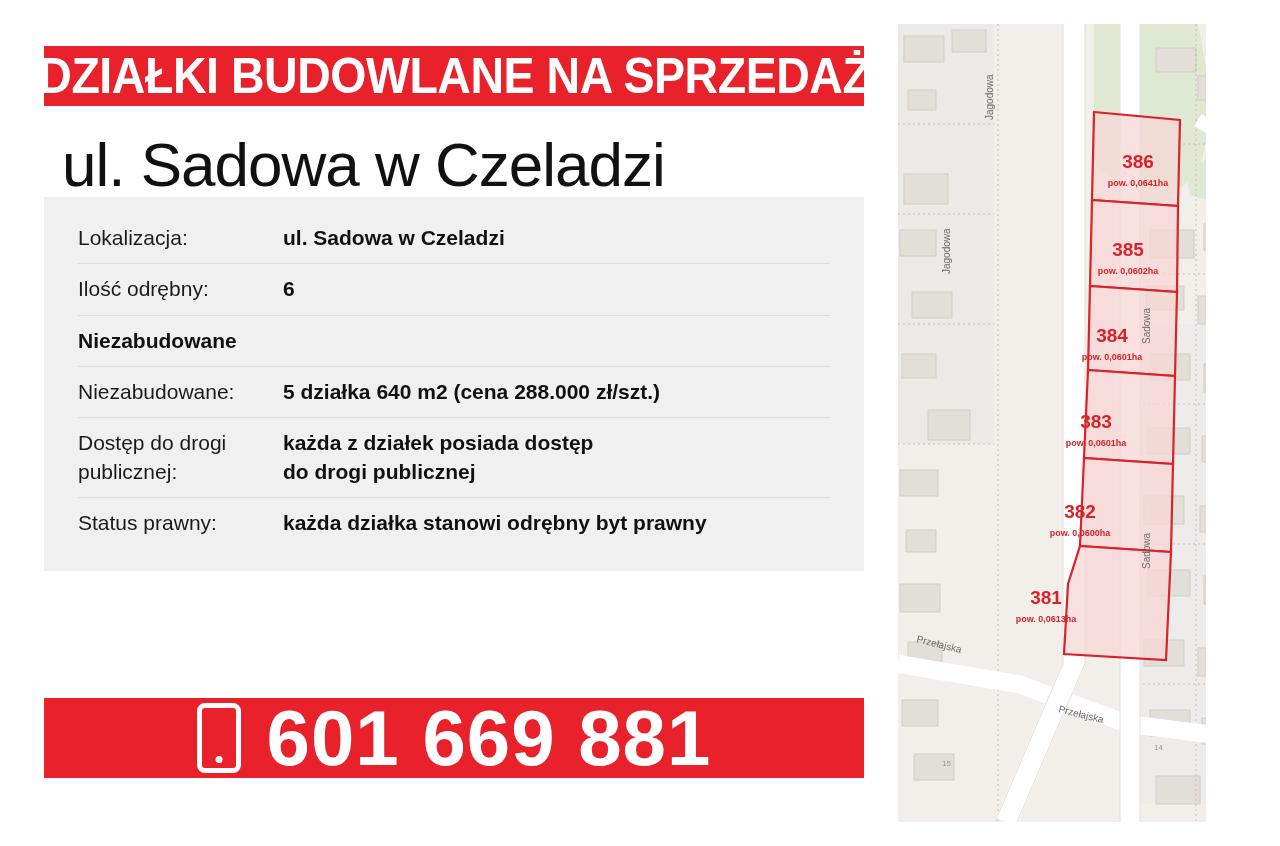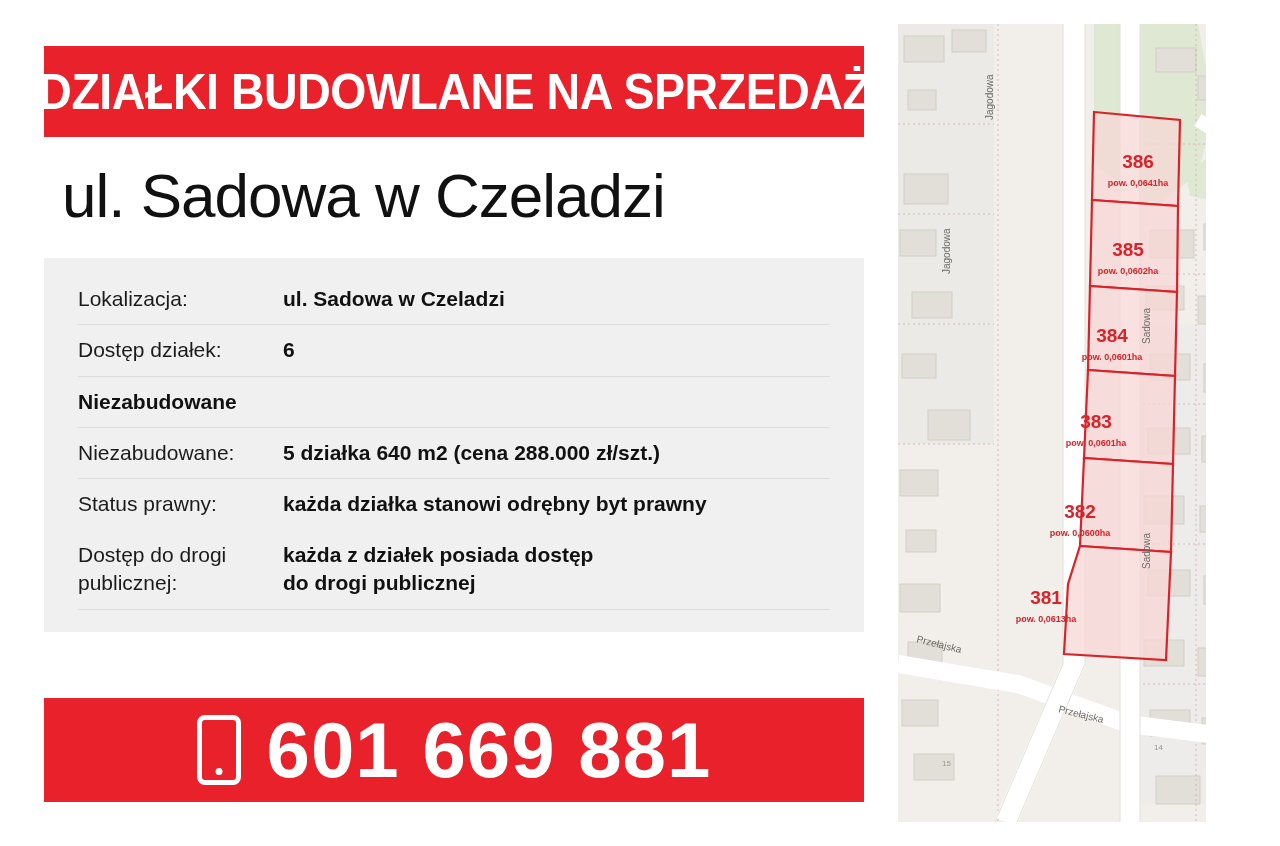--- a/index.html
+++ b/index.html
@@ -26,21 +26,21 @@
     position: absolute;
     left: 44px;
     top: 46px;
     width: 820px;
     height: 756px;
   }
 
   .headline-band {
     background: #e8212b;
     color: #ffffff;
-    height: 91px;
+    height: 60px;
     display: flex;
     align-items: center;
     justify-content: center;
     box-sizing: border-box;
     padding: 0 10px;
   }
   .headline-band .headline-text {
     font-family: "Liberation Sans", sans-serif;
     font-weight: bold;
     font-size: 50px;
@@ -56,21 +56,20 @@
     font-size: 62px;
     font-weight: normal;
     color: #111111;
     letter-spacing: -1px;
     line-height: 1.05;
     padding-left: 18px;
   }
 
   
   .details {
-    margin-top: 30px;
     background: #f0f0f0;
     padding: 16px 34px 22px 34px;
     box-sizing: border-box;
     width: 820px;
   }
   .det-row {
     display: flex;
     align-items: flex-start;
     border-bottom: 1px solid #dddddd;
     padding: 11px 0 11px 0;
@@ -92,21 +91,21 @@
     line-height: 1.35;
   }
   .det-value .line2 { display: block; }
 
   
   .phone-band {
     position: absolute;
     left: 0;
     top: 652px;
     width: 820px;
-    height: 104px;
+    height: 80px;
     background: #e8212b;
     display: flex;
     align-items: center;
     justify-content: center;
     gap: 26px;
   }
   .phone-icon {
     width: 44px;
     height: 70px;
     border: 5px solid #ffffff;
@@ -182,51 +181,51 @@
     <div class="details">
 
       <div class="det-row">
         <div class="det-label">Lokalizacja:</div>
         <div class="det-value">
           <span>ul. Sadowa w Czeladzi</span>
         </div>
       </div>
 
       <div class="det-row">
-        <div class="det-label">Dostęp działek:</div>
+        <div class="det-label">Ilość odrębny:</div>
         <div class="det-value">
           <span>6</span>
         </div>
       </div>
 
       <div class="det-row">
         <div class="det-value">
           <span>Niezabudowane</span>
         </div>
       </div>
 
       <div class="det-row">
         <div class="det-label">Niezabudowane:</div>
         <div class="det-value">
           <span class="line2">5 działka 640 m2 (cena 288.000 zł/szt.)</span>
+        </div>
+      </div>
+
+      <div class="det-row">
+        <div class="det-label">Dostęp do drogi publicznej:</div>
+        <div class="det-value">
+          <span>każda z działek posiada dostęp</span>
+          <span class="line2">do drogi publicznej</span>
         </div>
       </div>
 
       <div class="det-row last">
         <div class="det-label">Status prawny:</div>
         <div class="det-value">
           <span>każda działka stanowi odrębny byt prawny</span>
-        </div>
-      </div>
-
-      <div class="det-row">
-        <div class="det-label">Dostęp do drogi publicznej:</div>
-        <div class="det-value">
-          <span>każda z działek posiada dostęp</span>
-          <span class="line2">do drogi publicznej</span>
         </div>
       </div>
 
     </div>
 
     <div class="phone-band">
       <div class="phone-icon"></div>
       <div class="phone-number">601 669 881</div>
     </div>
 

